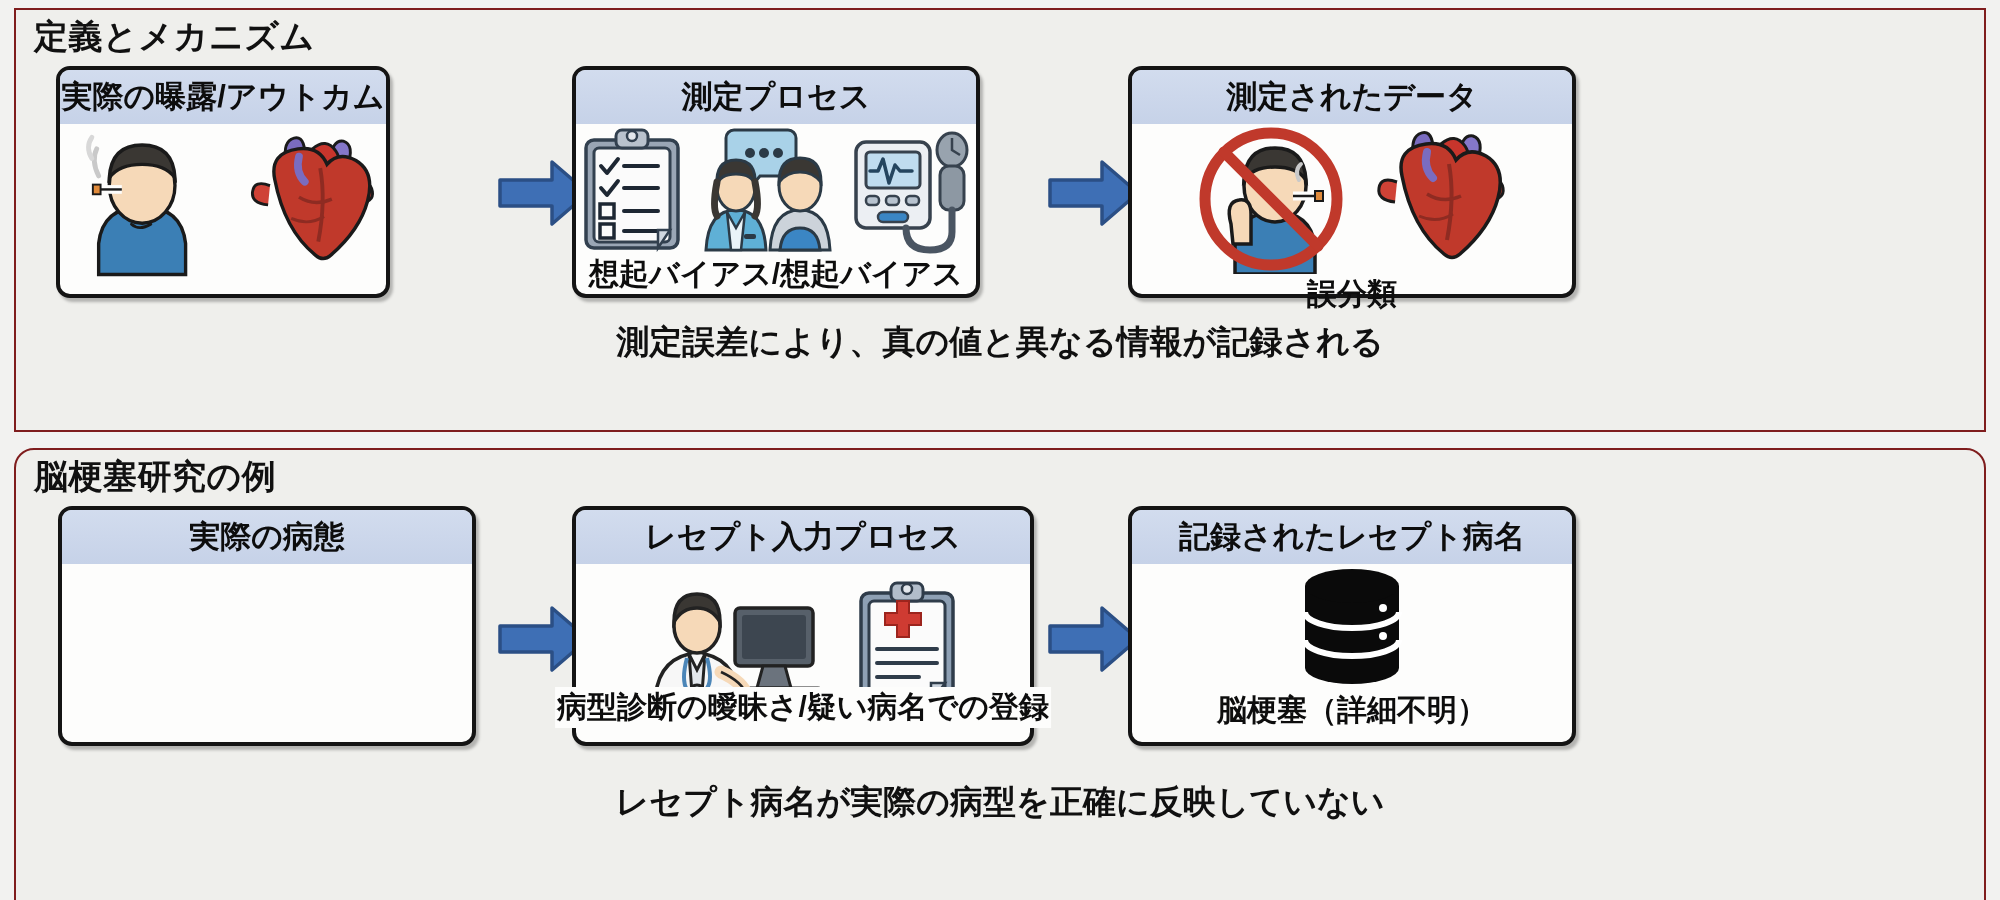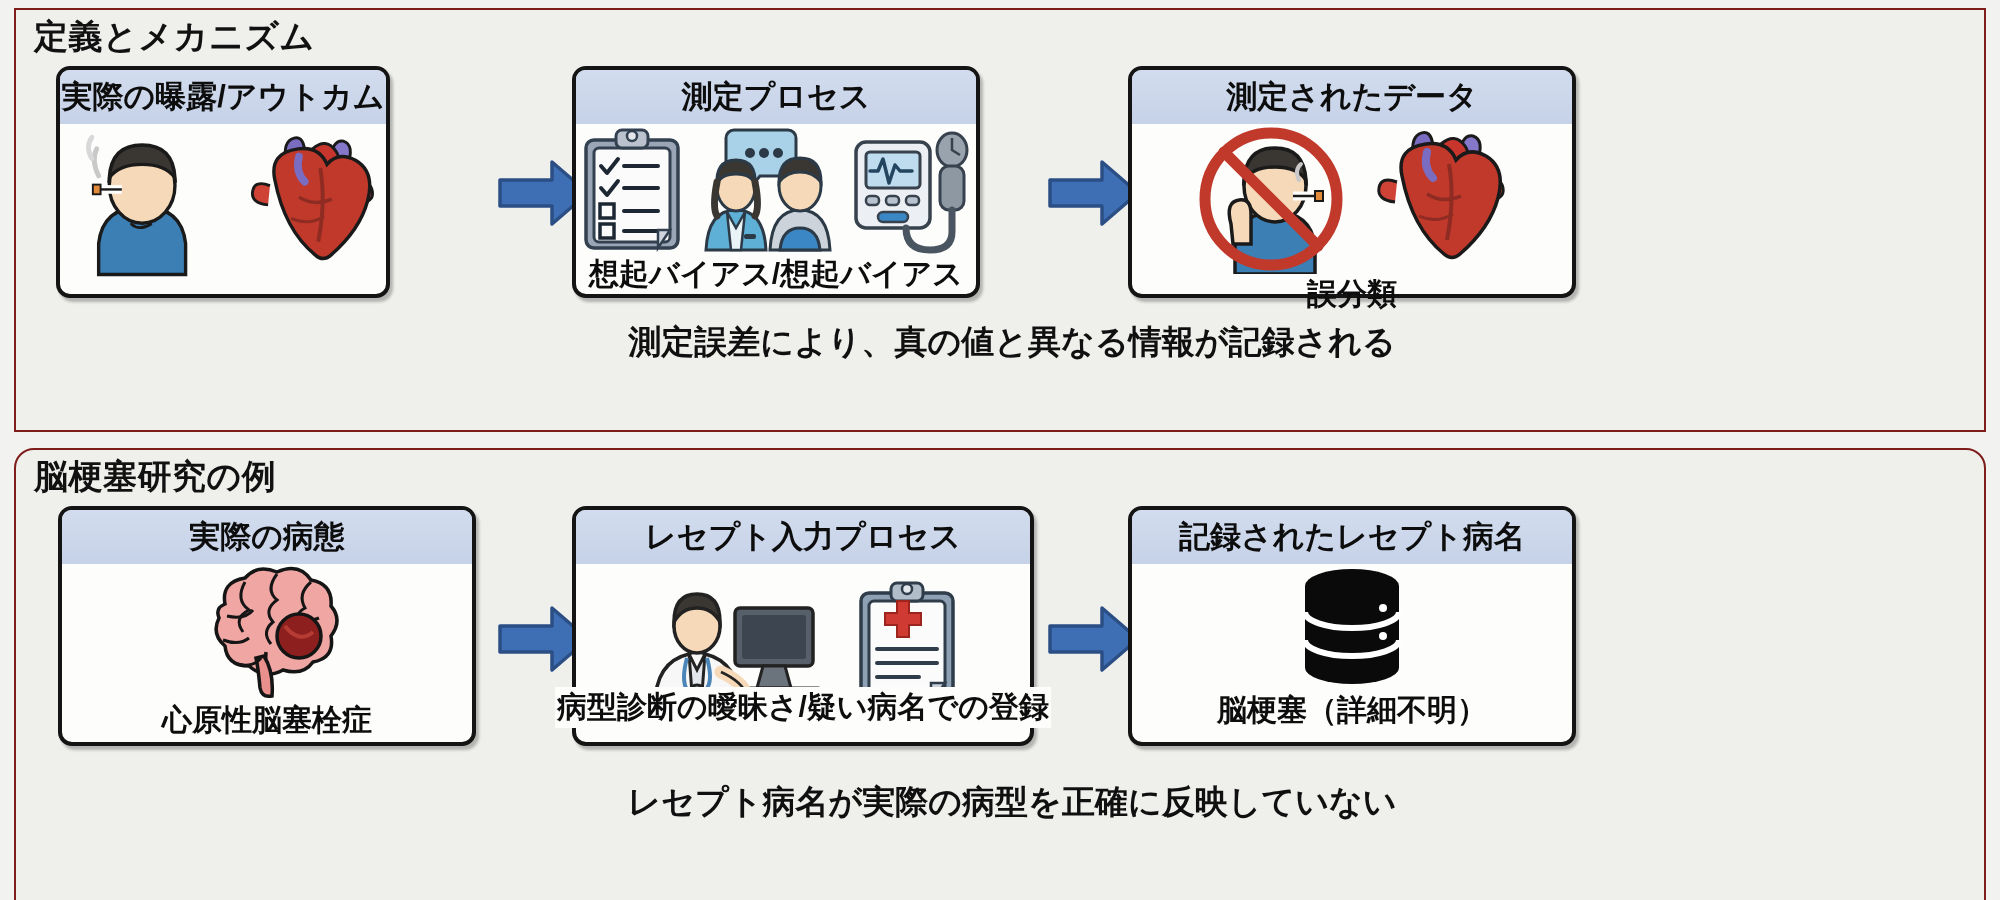--- a/index.html
+++ b/index.html
@@ -82,21 +82,20 @@
 
   
   .arrow{position:absolute;width:96px;height:74px;}
 
   
   .note{
     position:absolute;left:0;width:100%;
     text-align:center;
     font-size:33px;font-weight:bold;color:#101010;
     white-space:nowrap;
-    padding-left:12px;
   }
 </style>
 </head>
 <body>
 
 <div class="canvas">
 
   <div class="section" id="section-1">
     <div class="section-title">定義とメカニズム</div>
 
@@ -240,39 +239,20 @@
     <div class="note" style="top:310px;">測定誤差により、真の値と異なる情報が記録される</div>
   </div>
 
   <div class="section" id="section-2">
     <div class="section-title">脳梗塞研究の例</div>
 
     <div class="panel" id="p2-1">
       <div class="panel-head">
         <span>実際の病態</span>
       </div>
-      <div class="panel-body">
-        <div class="art">
-          <svg width="160" height="136" viewBox="0 0 160 136">
-            <path d="M38 40 q-4 -22 20 -26 q12 -14 32 -6 q22 -10 34 8 q22 4 20 26 q12 14 0 30 q4 22 -18 26 q-10 14 -30 8 q-18 10 -34 -4 q-22 0 -24 -20 q-14 -12 -6 -28 q-4 -10 6 -14z" fill="#f0a7a4" stroke="#151515" stroke-width="3.5"></path>
-            <path d="M83 132 q-6 -24 -4 -44" stroke="#151515" stroke-width="3.5" fill="none"></path>
-            <path d="M77 92 q10 16 8 40 q-10 2 -12 -8 q-2 -22 -4 -30z" fill="#e98f8c" stroke="#151515" stroke-width="3.5"></path>
-            <path d="M58 18 q-10 18 4 28 q-16 8 -6 22" stroke="#151515" stroke-width="3" fill="none"></path>
-            <path d="M90 10 q-12 16 0 26 q-14 10 -4 22 q-12 10 -2 22" stroke="#151515" stroke-width="3" fill="none"></path>
-            <path d="M124 18 q-14 12 -6 26 q-14 8 -4 20" stroke="#151515" stroke-width="3" fill="none"></path>
-            <path d="M40 52 q18 4 26 -6" stroke="#151515" stroke-width="3" fill="none"></path>
-            <path d="M36 76 q16 6 26 -2" stroke="#151515" stroke-width="3" fill="none"></path>
-            <path d="M50 100 q16 4 24 -6" stroke="#151515" stroke-width="3" fill="none"></path>
-            <path d="M132 54 q-14 6 -20 -2" stroke="#151515" stroke-width="3" fill="none"></path>
-            <circle cx="112" cy="72" r="22" fill="#8e1f1f" stroke="#151515" stroke-width="3.5"></circle>
-            <path d="M98 62 q14 18 28 6" stroke="#b53b33" stroke-width="4" fill="none"></path>
-          </svg>
-        </div>
-        <div class="caption">心原性脳塞栓症</div>
-      </div>
     </div>
 
     <svg class="arrow" style="left:480px;top:152px;" viewBox="0 0 96 74">
       <path d="M4 24 L56 24 L56 6 L92 37 L56 68 L56 50 L4 50 Z" fill="#3e6fb5" stroke="#2b4f85" stroke-width="3.5" stroke-linejoin="round"></path>
     </svg>
 
     <div class="panel" id="p2-2">
       <div class="panel-head">
         <span>レセプト入力プロセス</span>
       </div>

